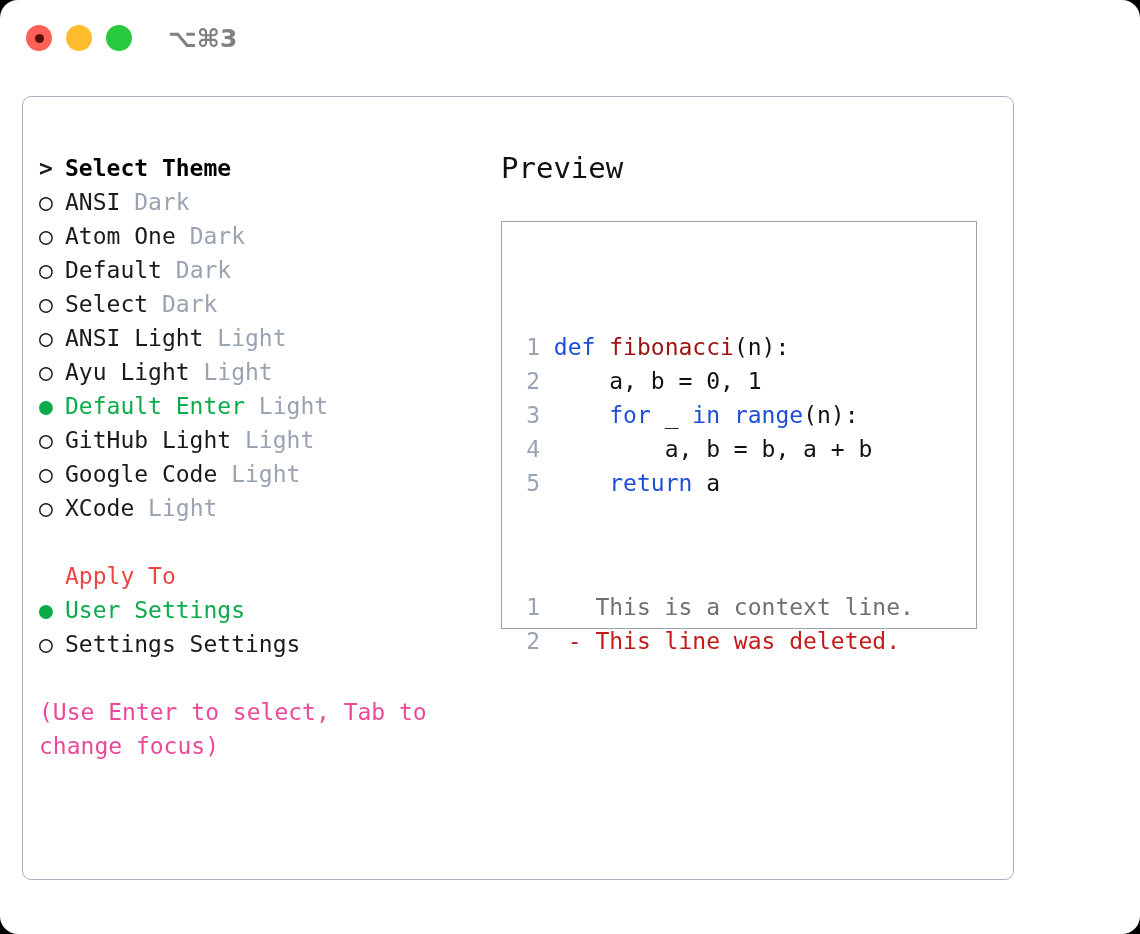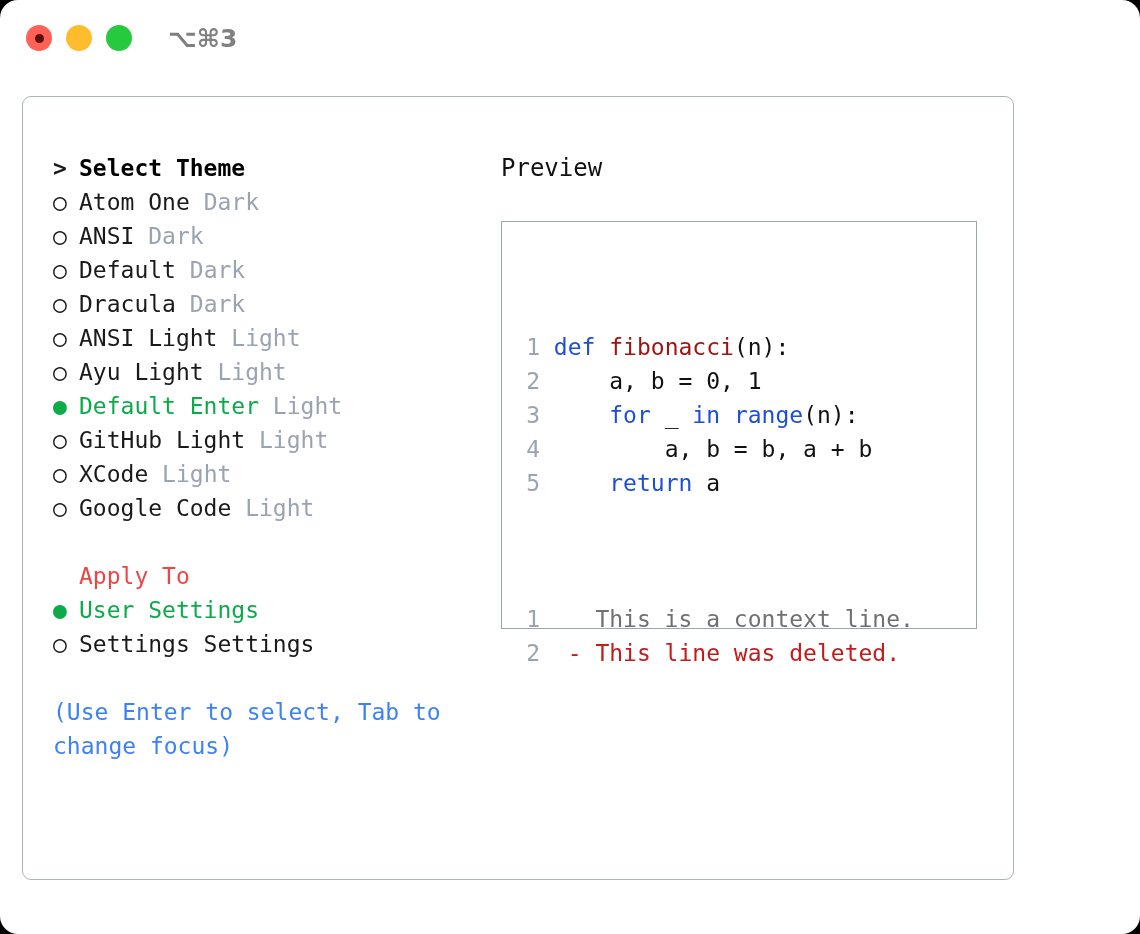--- a/index.html
+++ b/index.html
@@ -91,21 +91,20 @@
     width: 100%;
     height: 100%;
   }
 
   
   .left {
     position: absolute;
     left: 16px;
     top: 54px;
     width: 450px;
-    margin-left: 14px;
   }
 
   .row {
     height: 34px;
     line-height: 34px;
     font-size: 23px;
     white-space: nowrap;
     color: #1a1a1a;
   }
   .marker {
@@ -127,33 +126,33 @@
     font-size: 23px;
     color: #ef4444;
     padding-left: 26px;
   }
   .spacer-lg { height: 34px; }
 
   .hint {
     margin-top: 34px;
     font-size: 23px;
     line-height: 34px;
-    color: #3b82f6;
+    color: #ec4899;
     width: 400px;
   }
 
   
   .right {
     position: absolute;
     left: 478px;
     top: 54px;
     width: 500px;
   }
   .preview-title {
-    font-size: 24px;
+    font-size: 29px;
     line-height: 34px;
     color: #111111;
     height: 34px;
   }
   .preview-box {
     margin-top: 36px;
     width: 476px;
     height: 408px;
     border: 1px solid #9aa5b4;
     box-sizing: border-box;
@@ -173,21 +172,21 @@
     display: inline-block;
     width: 24px;
     text-align: right;
   }
   .kw   { color: #1d4ed8; }
   .fn   { color: #a01313; }
   .plain{ color: #111111; }
   .ctx  { color: #707070; }
   .del  { color: #c41a1a; }
   .add  { color: #13c013; }
-  .diffblock { margin-top: 34px; }
+  .diffblock { margin-top: 22px; }
 </style>
 </head>
 <body>
 
 <div class="window">
 
   <div class="titlebar">
     <div class="dots">
       <span class="dot dot-red"></span>
       <span class="dot dot-yellow"></span>
@@ -195,30 +194,30 @@
     </div>
     <div class="shortcut">⌥⌘3</div>
   </div>
 
   <div class="panel">
     <div class="cols">
 
       <div class="left">
         <div id="theme-list">
             <div class="row header-row"><span class="marker">&gt;</span><span>Select Theme</span></div>
+            <div class="row"><span class="marker">○</span><span class="label">ANSI</span><span class="suffix"> Dark</span></div>
             <div class="row"><span class="marker">○</span><span class="label">Atom One</span><span class="suffix"> Dark</span></div>
-            <div class="row"><span class="marker">○</span><span class="label">ANSI</span><span class="suffix"> Dark</span></div>
             <div class="row"><span class="marker">○</span><span class="label">Default</span><span class="suffix"> Dark</span></div>
-            <div class="row"><span class="marker">○</span><span class="label">Dracula</span><span class="suffix"> Dark</span></div>
+            <div class="row"><span class="marker">○</span><span class="label">Select</span><span class="suffix"> Dark</span></div>
             <div class="row"><span class="marker">○</span><span class="label">ANSI Light</span><span class="suffix"> Light</span></div>
             <div class="row"><span class="marker">○</span><span class="label">Ayu Light</span><span class="suffix"> Light</span></div>
             <div class="row selected"><span class="marker sel">●</span><span class="label">Default Enter</span><span class="suffix"> Light</span></div>
             <div class="row"><span class="marker">○</span><span class="label">GitHub Light</span><span class="suffix"> Light</span></div>
+            <div class="row"><span class="marker">○</span><span class="label">Google Code</span><span class="suffix"> Light</span></div>
             <div class="row"><span class="marker">○</span><span class="label">XCode</span><span class="suffix"> Light</span></div>
-            <div class="row"><span class="marker">○</span><span class="label">Google Code</span><span class="suffix"> Light</span></div>
           </div>
         <div class="spacer-lg"></div>
         <div class="group-title">Apply To</div>
         <div id="apply-list">
             <div class="row selected"><span class="marker sel">●</span><span class="label">User Settings</span></div>
             <div class="row"><span class="marker">○</span><span class="label">Settings Settings</span></div>
           </div>
         <div class="hint">(Use Enter to select, Tab to change focus)</div>
       </div>
 

